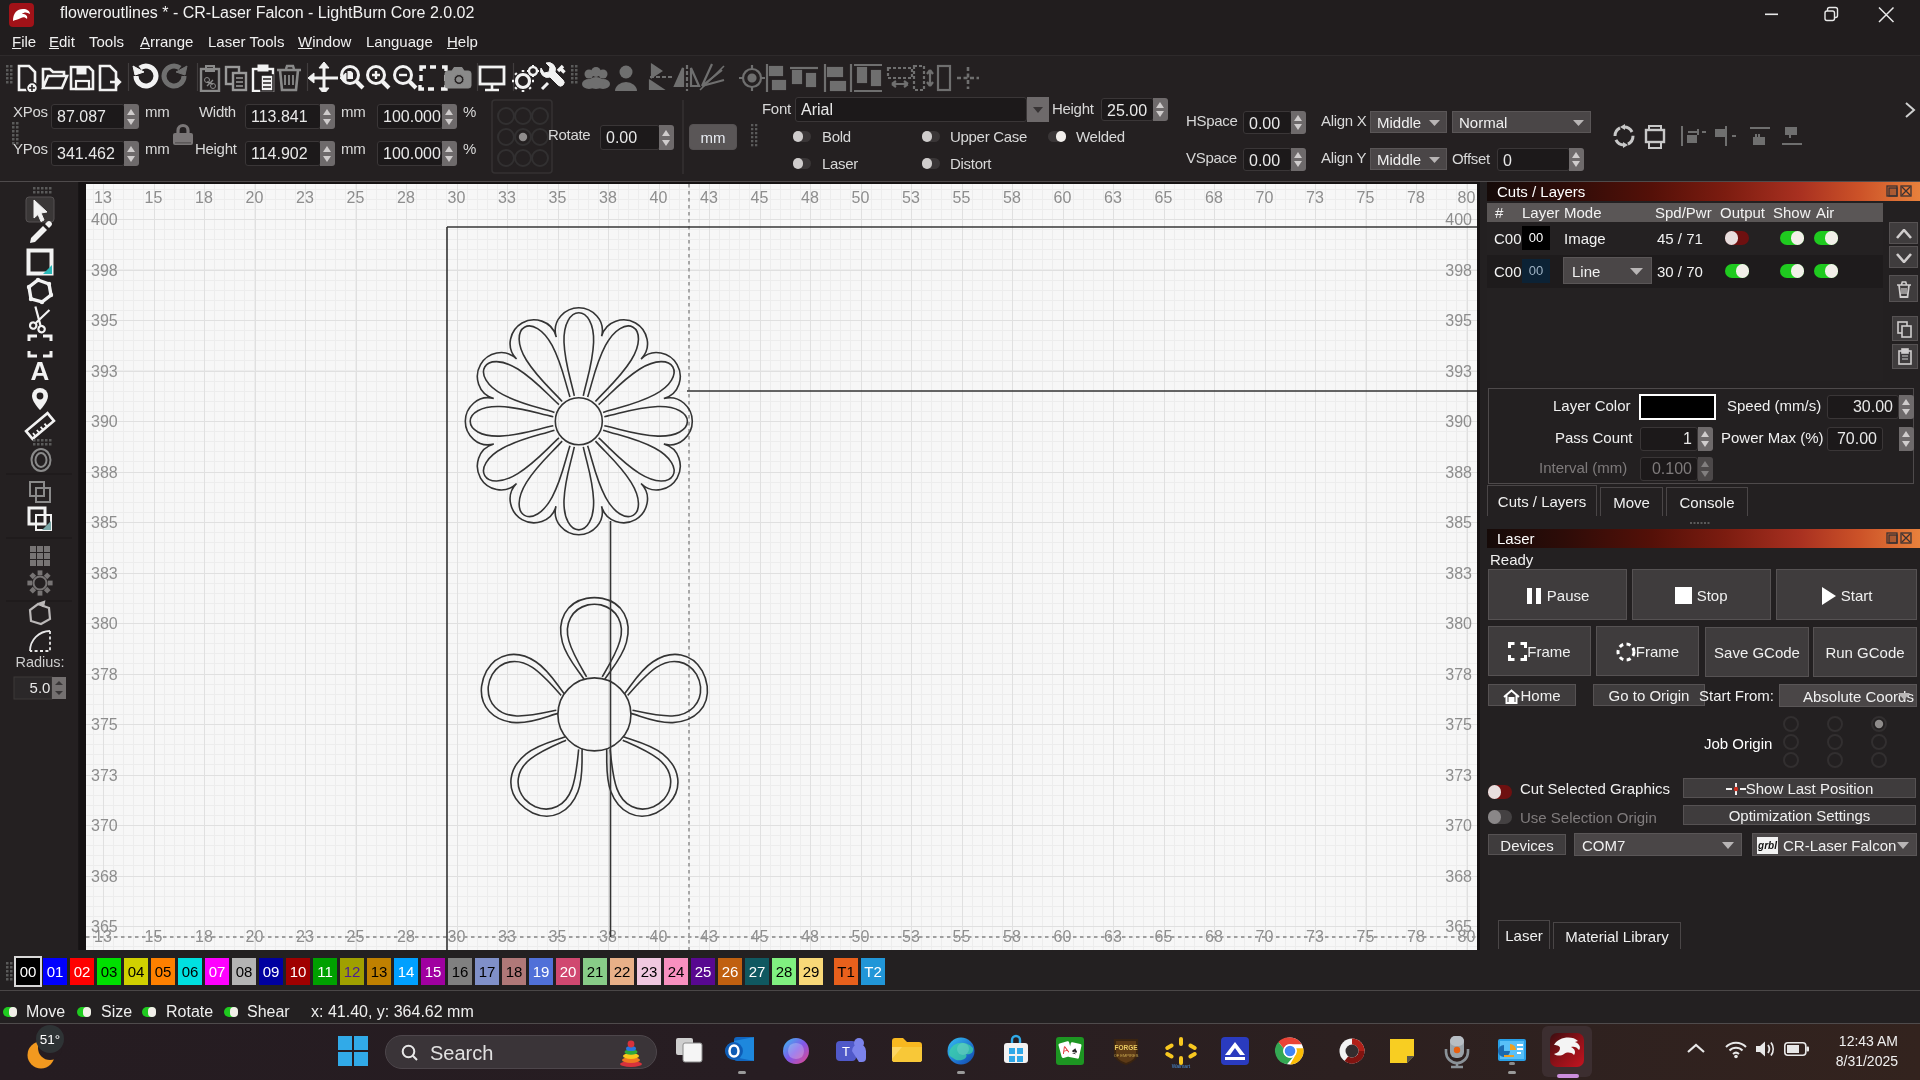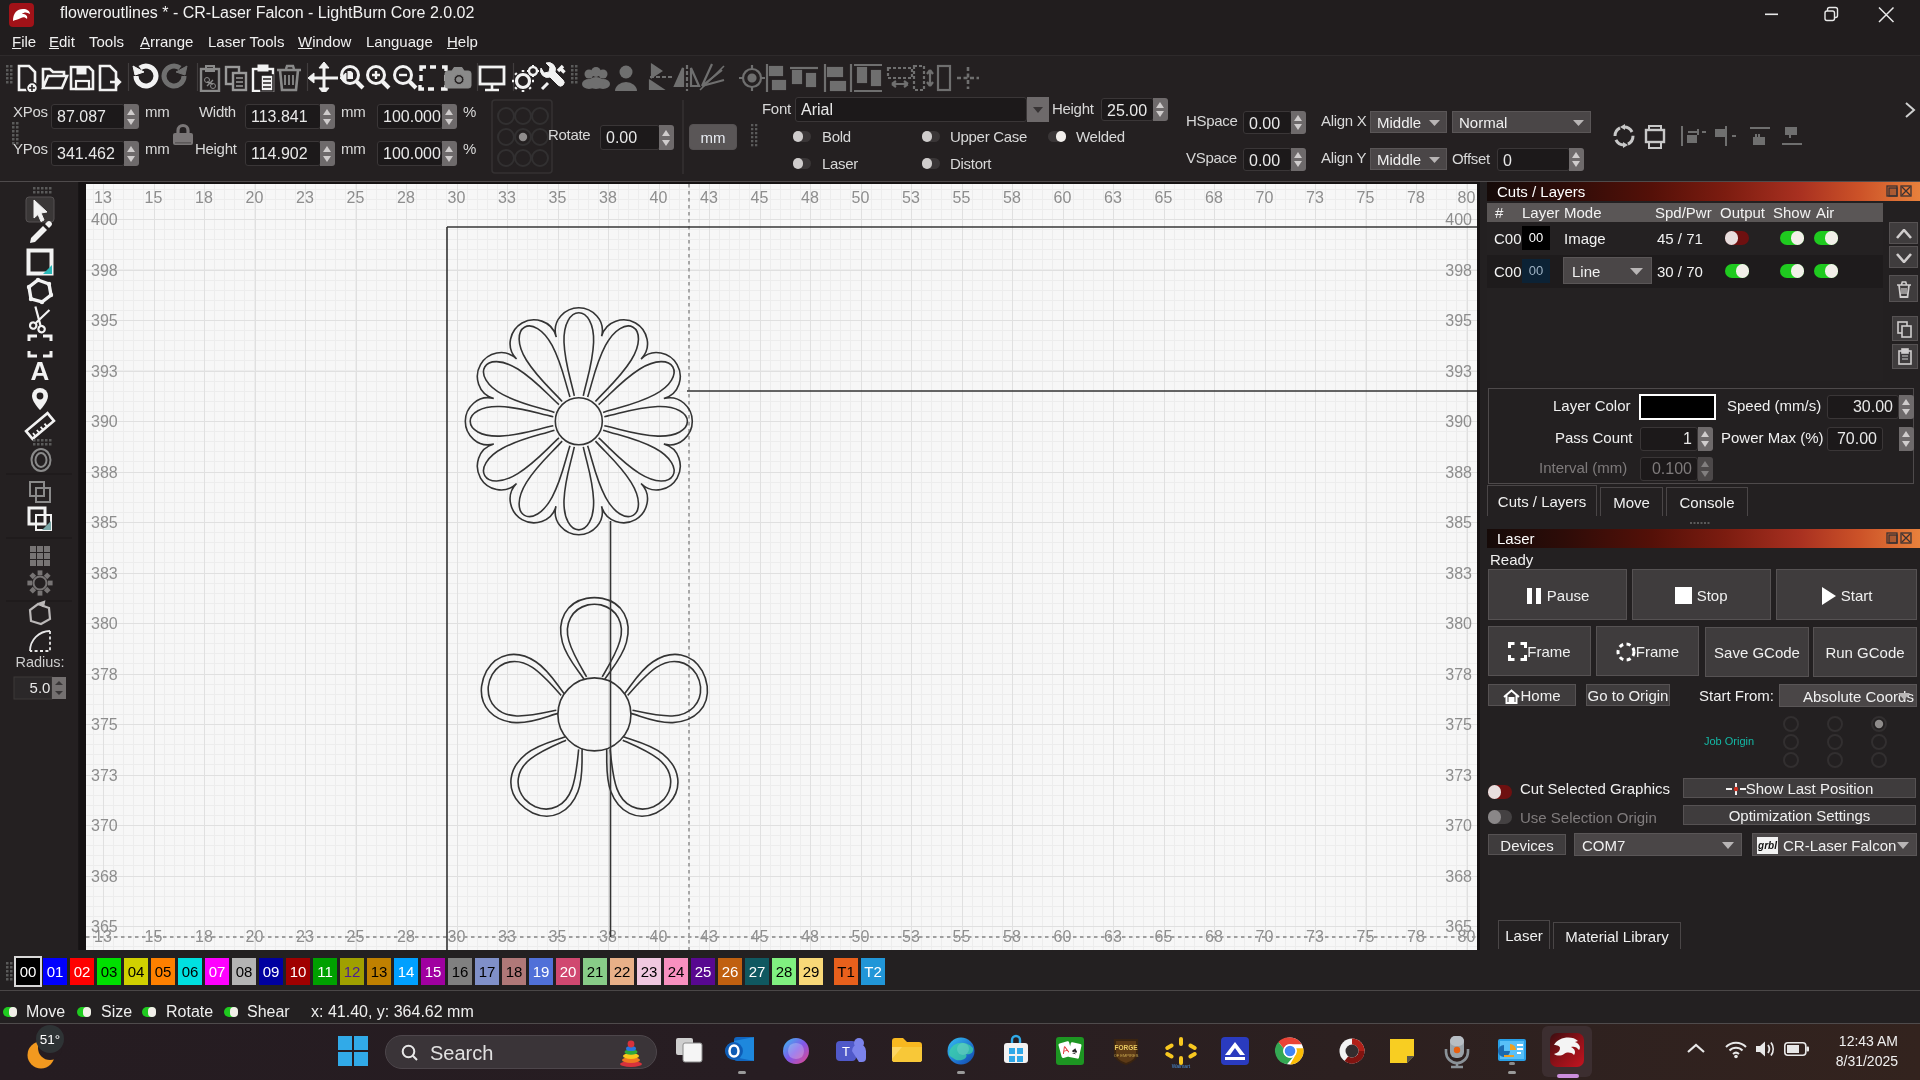--- a/index.html
+++ b/index.html
@@ -1063,26 +1063,26 @@
       </svg>Frame</div>
 <div class="btn" style="left:116px;top:445px;width:103px;height:50px;line-height:50px"><svg width="20" height="20" style="vertical-align:-5px" fill="none" stroke="#fff" stroke-width="3">
         <circle cx="10" cy="10" r="8" stroke-dasharray="4.2 3.4"></circle>
       </svg>Frame</div>
 <div class="btn" style="left:225px;top:446px;width:104px;height:50px;line-height:50px">Save GCode</div>
 <div class="btn" style="left:333px;top:446px;width:104px;height:50px;line-height:50px">Run GCode</div>
 <div class="btn" style="left:8px;top:503px;width:88px;height:22px;line-height:22px"><svg width="17" height="15" style="vertical-align:-3px" fill="none" stroke="#fff" stroke-width="2">
         <path d="M1,8 L8.5,1.5 L16,8 M3.5,6.5 V14 h10 V6.5"></path>
         <rect x="6.5" y="9" width="4" height="5" fill="#fff"></rect>
       </svg>Home</div>
-<div class="btn" style="left:106px;top:503px;width:84px;height:22px;line-height:22px">Go to Origin</div>
+<div class="btn" style="left:113px;top:503px;width:112px;height:22px;line-height:22px">Go to Origin</div>
 <div class="abs" style="left:219px;top:506px;color:#f0f0f0;font-size:15px">Start From:</div>
 <div class="combo" style="left:299px;top:503px;width:138px;height:23px;line-height:23px;padding-left:23px;font-size:15px">Absolute Coords<svg width="12" height="8" style="position:absolute;right:6px;top:8px">
         <path d="M0,0 L6,7 L12,0 Z" fill="#b8b5b5"></path>
       </svg></div>
-<div class="abs" style="left:224px;top:554px;color:#14b8a6;font-size:11px">Job Origin</div>
+<div class="abs" style="left:224px;top:554px;color:#ffffff;font-size:15px">Job Origin</div>
 <svg class="abs" style="left:300px;top:531px" width="120" height="60">
 <g fill="none" stroke="#322f30" stroke-width="2">
 <circle cx="11" cy="12" r="7"></circle>
         <circle cx="55" cy="12" r="7"></circle>
         <circle cx="99" cy="12" r="7"></circle>
 <circle cx="11" cy="30" r="7"></circle>
         <circle cx="55" cy="30" r="7"></circle>
         <circle cx="99" cy="30" r="7"></circle>
 <circle cx="11" cy="48" r="7"></circle>
         <circle cx="55" cy="48" r="7"></circle>

